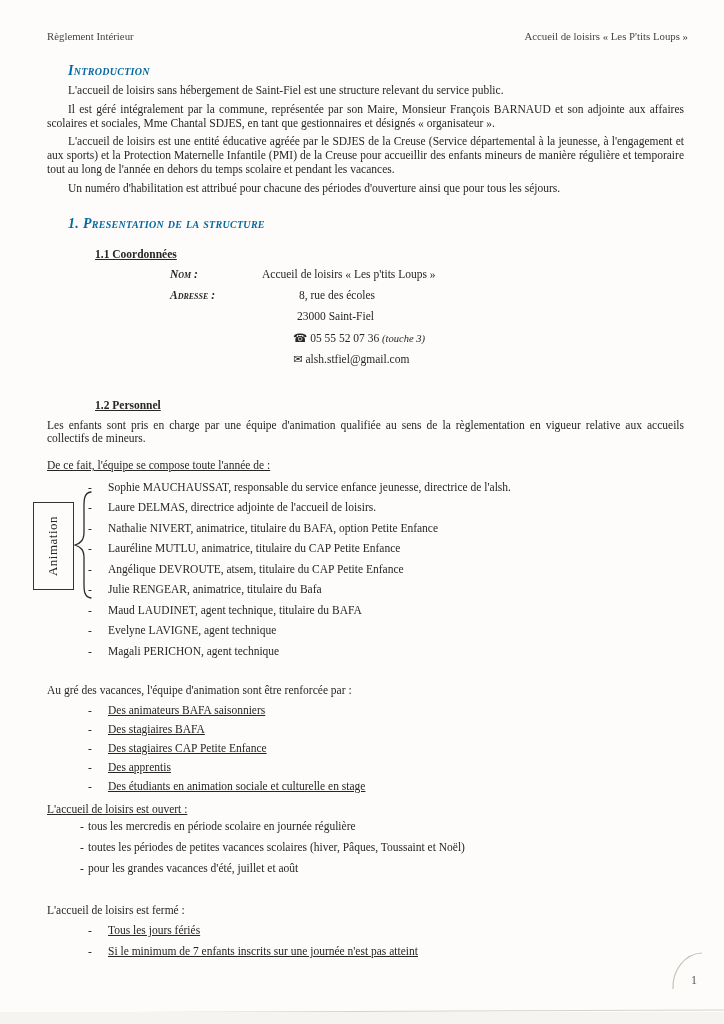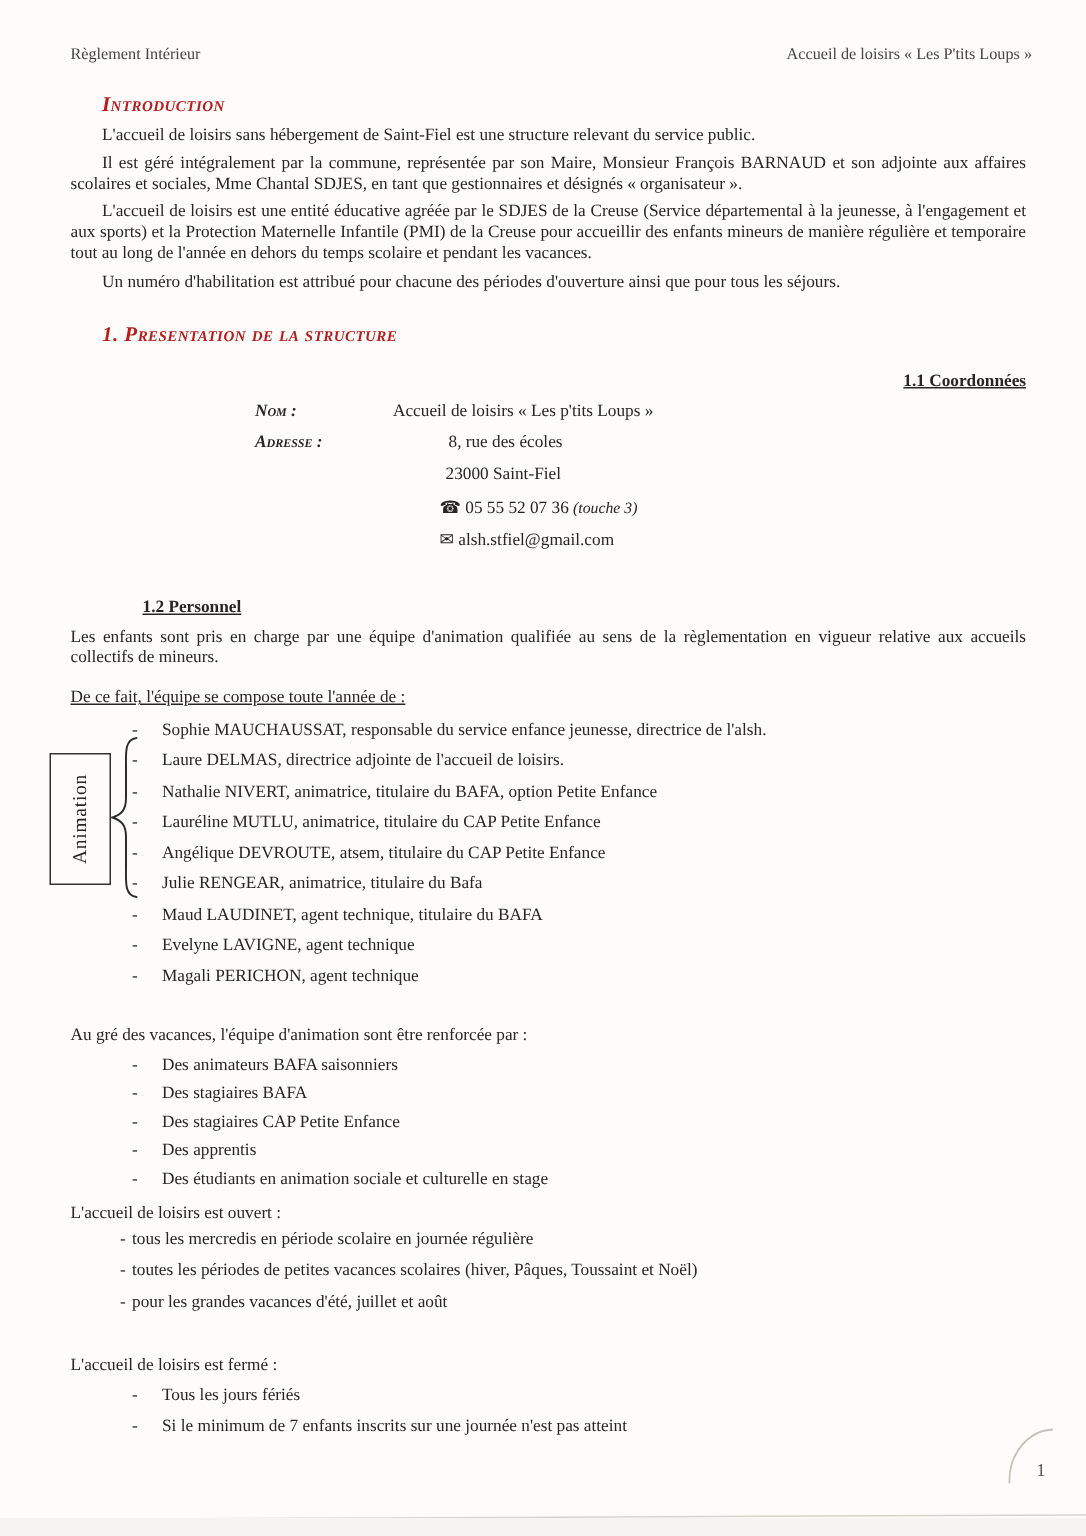--- a/index.html
+++ b/index.html
@@ -5,29 +5,29 @@
   * { margin:0; padding:0; box-sizing:border-box; }
   html,body { background:#e9e7e3; }
   .page {
     position:relative; width:724px; height:1024px; margin:0 auto;
     background:#fdfcfa; overflow:hidden;
     font-family:"Liberation Serif","DejaVu Serif",serif;
     color:#262626;
   }
   .header { display:flex; justify-content:space-between; padding:30px 36px 0 47px; font-size:10.8px; color:#454545; }
   .content { padding:0 40px 0 47px; }
-  .red { color:#b91c1c; font-weight:bold; font-style:italic; font-variant:small-caps; letter-spacing:0.3px; }
+  .red { color:#0369a1; font-weight:bold; font-style:italic; font-variant:small-caps; letter-spacing:0.3px; }
   .intro-title { font-size:14px; margin:21px 0 0 21px; }
   .sec-title { font-size:14px; margin:20px 0 0 21px; }
   p.body { font-size:11.5px; line-height:13.8px; margin:5px 0 0 0; text-indent:21px; text-align:justify; }
   p.lead { font-size:11.5px; line-height:13.8px; text-indent:0; text-align:left; }
   .subhead { display:inline-block; font-size:11.5px; font-weight:bold; text-decoration:underline; margin-left:48px; }
-  .mt12 { margin-top:12px;text-align:right; } .mt14 { margin-top:14px; }
+  .mt12 { margin-top:12px; } .mt14 { margin-top:14px; }
   .mt13 { margin-top:13px;text-decoration:underline; } .mt20 { margin-top:20px; } .mt22 { margin-top:22px; }
-  .mt6 { margin-top:6px; } .mt5 { margin-top:5px; } .mt2 { margin-top:2px; }
+  .mt6 { margin-top:6px; } .mt5 { margin-top:5px;text-decoration:underline; } .mt2 { margin-top:2px; }
   .coord { margin-top:6px; font-size:11.5px; }
   .coord-row { height:21px; position:relative; }
   .coord-label { position:absolute; left:123px; font-weight:bold; font-style:italic; font-variant:small-caps; }
   .val-nom { position:absolute; left:215px; }
   .val-addr { position:absolute; left:252px; }
   .val-icon { position:absolute; left:246px; }
   .glyph { font-family:"DejaVu Sans",sans-serif; font-size:11.5px; }
   .note { font-style:italic; font-size:10.5px; }
   .list { font-size:11.5px; }
   .trow { height:20.5px; padding-left:41px; line-height:14px; }

